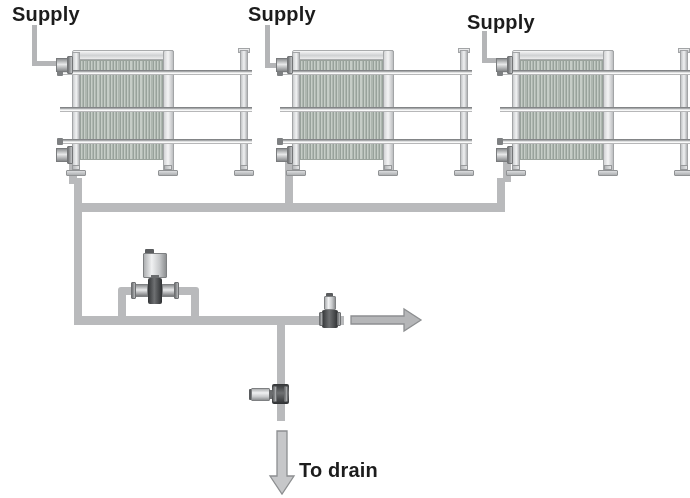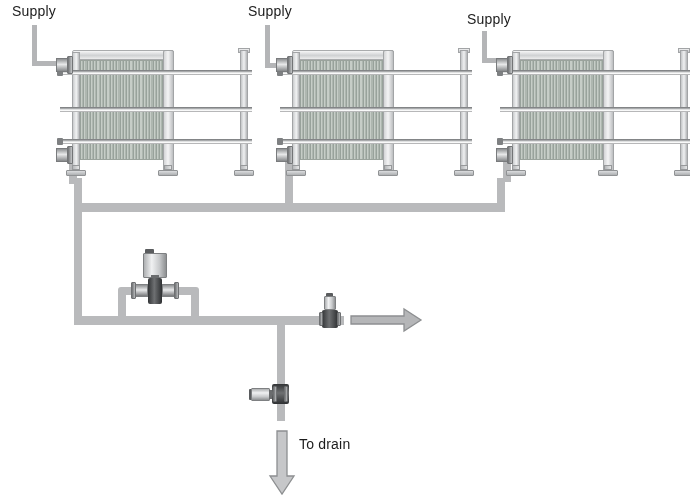--- a/index.html
+++ b/index.html
@@ -1,19 +1,19 @@
 <!DOCTYPE html>
 <html style="--background: #ffffff; --pipe: #b9babc; --plate-pack-light: #c6cdc7; --plate-pack-dark: #98a29b; --frame: #e9eaeb; --valve-body: #3a3c3e; --actuator: #d5d6d8; --arrow-fill: #b5b6b8; --arrow-outline: #8d8f91; --text: #1c1c1c;"><head>
 <meta charset="utf-8">
 <style>
   html,body{margin:0;padding:0;background:#fff;}
   #canvas{position:relative;width:690px;height:498px;background:var(--background,#fff);overflow:hidden;
           font-family:"Liberation Sans",sans-serif;}
   .abs{position:absolute;}
-  .label{position:absolute;font-size:14px;font-weight:400;color:var(--text,#1c1c1c);letter-spacing:.2px;white-space:nowrap;}
+  .label{position:absolute;font-size:20px;font-weight:700;color:var(--text,#1c1c1c);letter-spacing:.2px;white-space:nowrap;}
 
   
   .pipe{position:absolute;background:var(--pipe,#b9babc);}
   .pipe.thin{background:#b4b5b7;}
 
   
   .hx{position:absolute;top:44px;width:210px;height:140px;}
   .hx .bar{position:absolute;left:20px;top:6px;width:102px;height:10px;
            background:linear-gradient(180deg,#f6f6f7,#cfd1d3 55%,#ececed);
            border:1px solid #a9abad;box-sizing:border-box;border-radius:2px;}
@@ -187,15 +187,15 @@
   </div>
 
   <svg class="abs" style="left:350px;top:306px;" width="76" height="28" viewBox="0 0 76 28">
     <polygon points="1,10 54,10 54,3 71,14 54,25 54,18 1,18" fill="#b5b6b8" stroke="#8d8f91" stroke-width="1.3"></polygon>
   </svg>
 
   <svg class="abs" style="left:265px;top:429px;" width="34" height="68" viewBox="0 0 34 68">
     <polygon points="12,2 22,2 22,47 29,47 17,65 5,47 12,47" fill="#c6c7c9" stroke="#8d8f91" stroke-width="1.3"></polygon>
   </svg>
 
-  <span class="label" style="left:299px;top:436px;">To drain</span>
+  <span class="label" style="left:299px;top:459px;">To drain</span>
 
 </div>
 
 </body></html>

